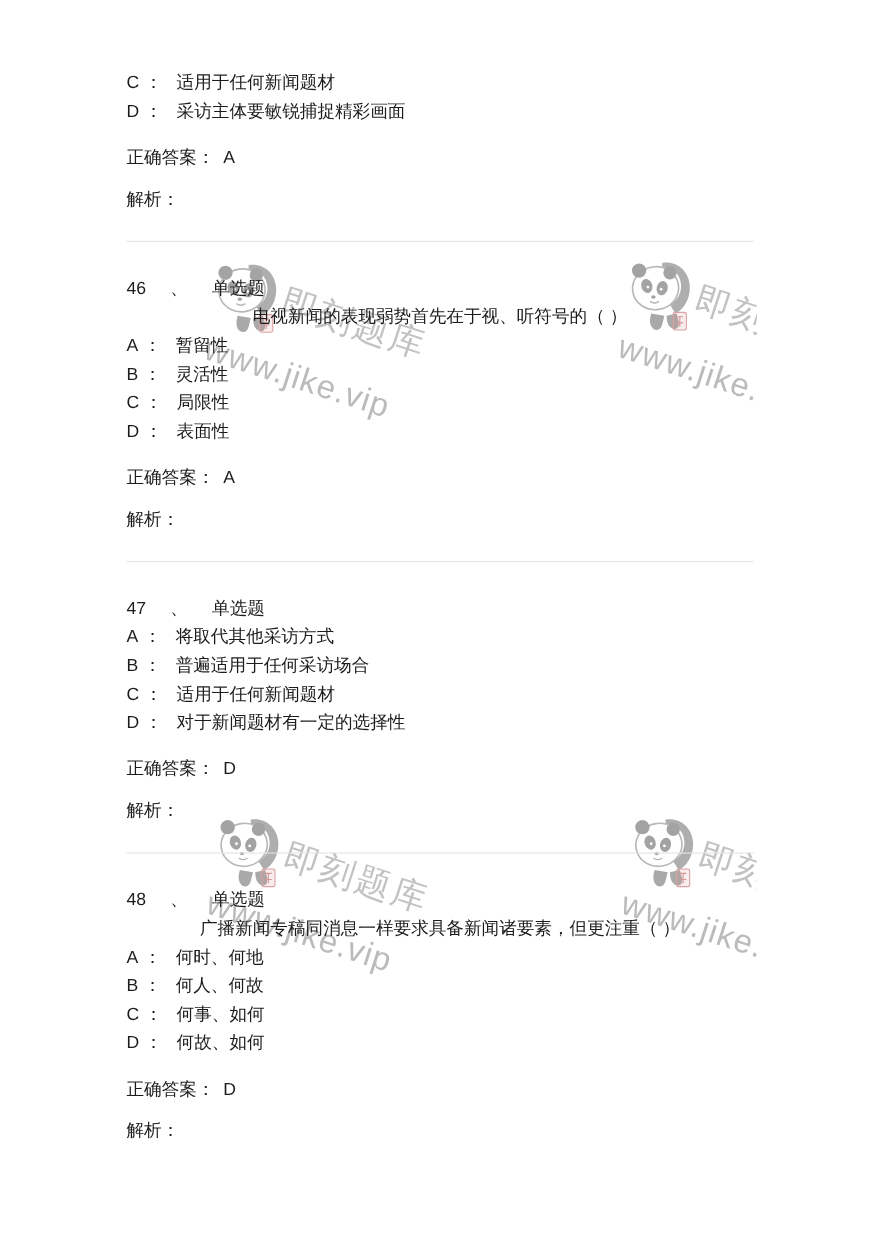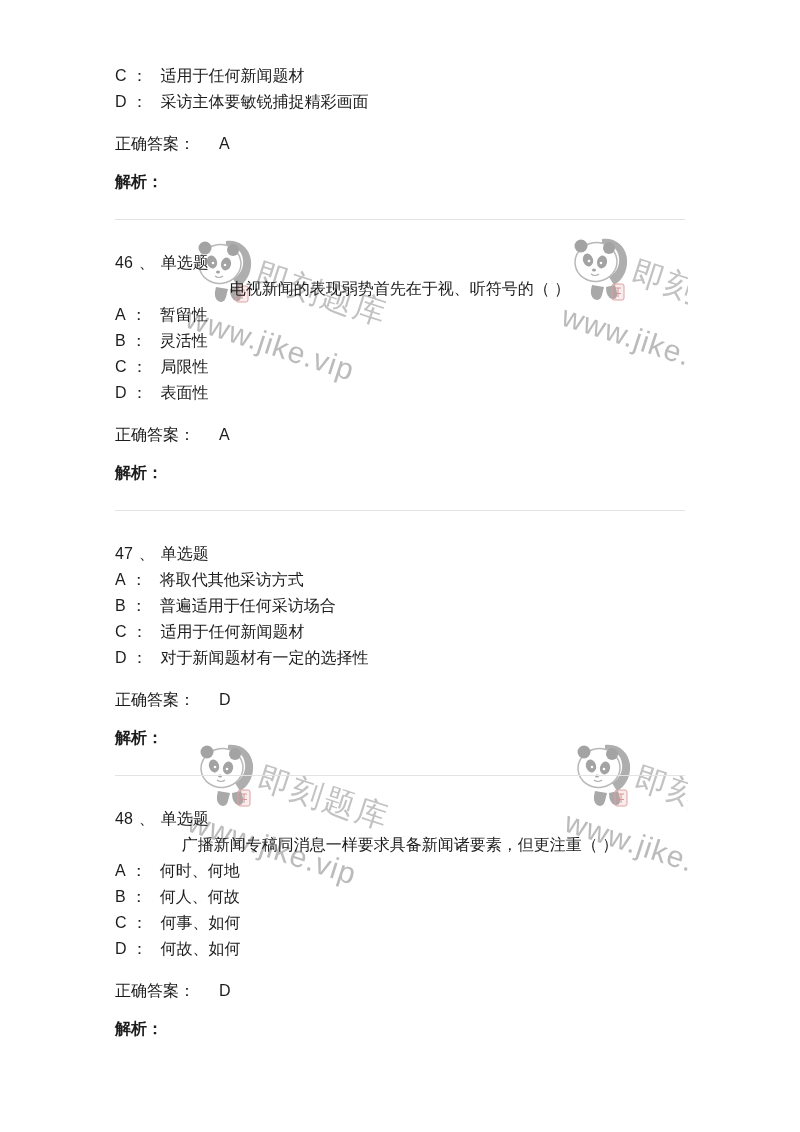--- a/index.html
+++ b/index.html
@@ -40,26 +40,26 @@
   
   .content {
     position: relative; z-index: 1;
     padding: 60px 30px 0 115px;
     width: 570px;
   }
   .line {
     font-size: 16px; line-height: 20px; color: #1c1c1c;
     white-space: nowrap;
   }
-  .q-title { margin-top: 33px; display: flex; gap: 6px; text-align: right; }
+  .q-title { margin-top: 33px; display: flex; gap: 22px; text-align: right; }
   .stem { margin-top: 6px; text-align: center; }
   .opt { margin-top: 6px; display: flex; }
   .opt-prefix { display: inline-flex; gap: 5px; margin-right: 13px; min-width: 26px; }
-  .answer-line { margin-top: 22px; display: flex; gap: 24px; }
-  .analysis-line { margin-top: 18px; display: flex; gap: 10px; font-weight: bold; }
+  .answer-line { margin-top: 22px; display: flex; gap: 8px; }
+  .analysis-line { margin-top: 18px; display: flex; gap: 10px; }
   .divider { margin-top: 27px; height: 1px; width: 570px; background: #e3e3e3; }
 </style>
 </head>
 <body>
 
 <div class="watermark-layer">
   <div class="wm-group wm1">
     <svg class="panda-svg" width="58" height="68" viewBox="0 0 58 68">
       <path d="M30 4 C44 2 54 12 55 24 C56 36 50 46 42 50 L37 42 C44 38 48 31 47 23 C46 13 38 8 30 9 Z" fill="#a8a8a8"></path>
       <path d="M20 50 q-3 10 2 14 q6 3 8 -4 l2 -8 Z" fill="#a2a2a2"></path>

